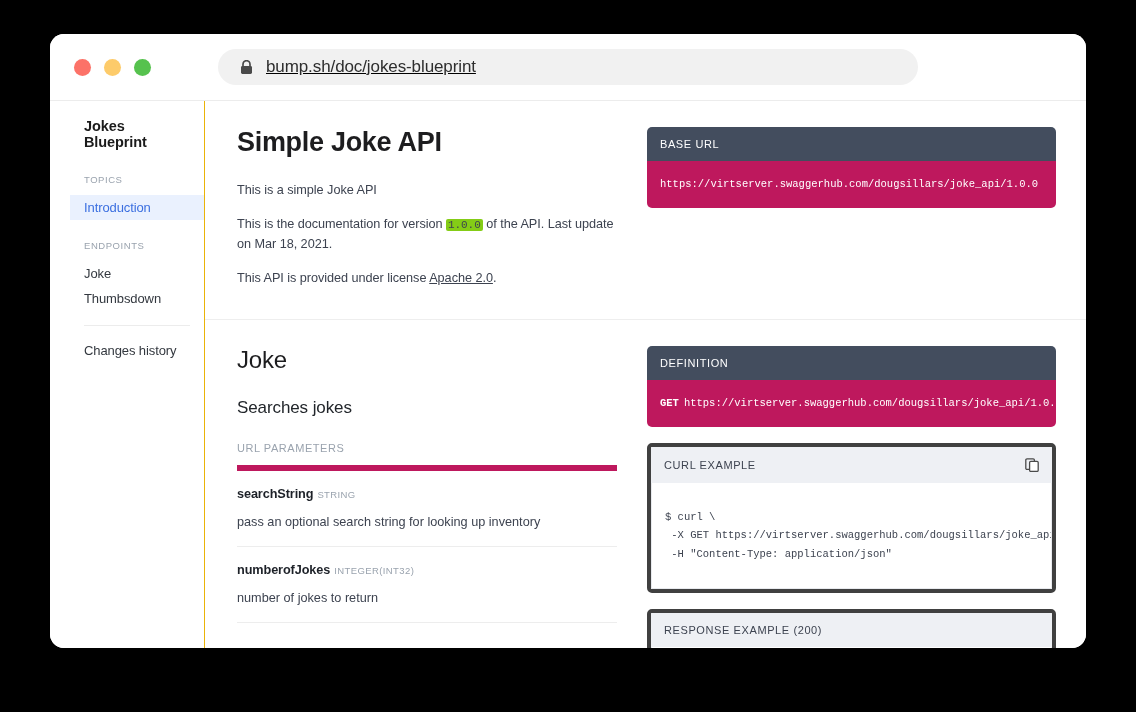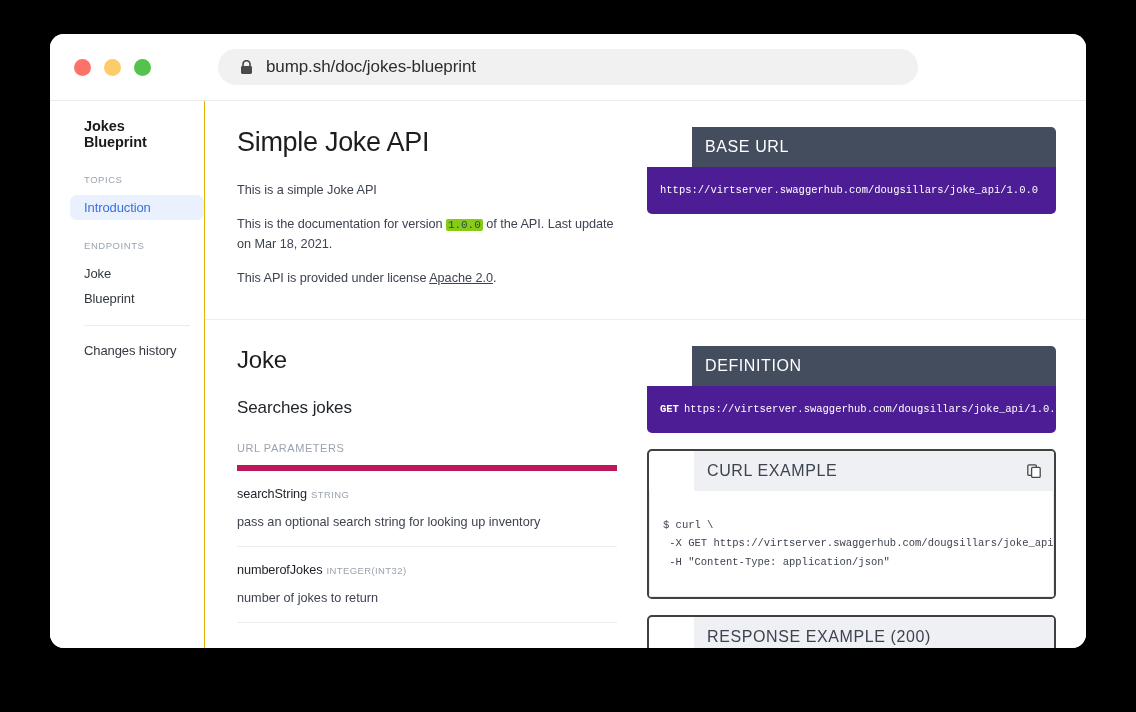--- a/index.html
+++ b/index.html
@@ -56,20 +56,21 @@
     position: absolute;
     left: 168px;
     right: 168px;
     height: 36px;
     background: #f1f1f1;
     border-radius: 18px;
     display: flex;
     align-items: center;
     padding: 0 22px;
     box-sizing: border-box;
+    text-decoration: underline;
   }
   .lock-icon {
     width: 13px;
     height: 15px;
     margin-right: 13px;
     flex: 0 0 auto;
     display: flex;
     align-items: center;
   }
   .url-text {
@@ -115,21 +116,20 @@
   .nav-item {
     font-size: 13px;
     color: #33383f;
     padding: 5px 14px;
     letter-spacing: -0.1px;
     cursor: pointer;
   }
   .nav-item.active {
     background: #eaf1fe;
     color: #3b6fe0;
-    border-radius: 7px;
   }
   .nav-spacer { height: 20px; }
   .nav-divider {
     height: 1px;
     background: #ececec;
     margin: 14px 14px 12px 14px;
   }
 
   
   .main {
@@ -152,21 +152,21 @@
     padding-right: 30px;
     box-sizing: border-box;
   }
   .col-right {
     flex: 1 1 auto;
     min-width: 0;
   }
 
   h1.api-title {
     font-size: 27px;
-    font-weight: 400;
+    font-weight: 700;
     color: #1d1d1f;
     margin: 0 0 22px 0;
     letter-spacing: -0.3px;
   }
   h2.endpoint-title {
     font-size: 24px;
     font-weight: 400;
     color: #1d1d1f;
     margin: 0 0 24px 0;
     letter-spacing: -0.2px;
@@ -209,21 +209,21 @@
     padding-bottom: 11px;
     border-bottom: 6px solid #be185d;
   }
   .param {
     padding: 13px 0 14px 0;
     border-bottom: 1px solid #ededed;
   }
   .param-name {
     font-size: 12.7px;
     color: #1d2128;
-    font-weight: 400;
+    font-weight: 700;
     letter-spacing: -0.1px;
   }
   .param-type {
     font-size: 9.5px;
     color: #9aa3ae;
     letter-spacing: 0.4px;
     margin-left: 4px;
     text-transform: uppercase;
   }
   .param-desc {
@@ -233,47 +233,46 @@
     line-height: 1.5;
   }
 
   
   .panel {
     border-radius: 5px;
     overflow: hidden;
     margin-bottom: 16px;
   }
   .panel-head {
-    font-size: 16px;
+    font-size: 11px;
     letter-spacing: 0.6px;
     text-transform: uppercase;
     padding: 11px 13px;
     display: flex;
     align-items: center;
     justify-content: space-between;
-    margin-left: 45px;
   }
   .panel-head.dark {
     background: #434d5e;
     color: #ffffff;
   }
   .panel-head.light {
     background: #eef0f4;
     color: #3d4350;
   }
   .panel-body {
     font-family: "Liberation Mono", monospace;
     font-size: 10.5px;
     line-height: 1.75;
     padding: 12px 13px;
     white-space: pre;
     overflow: hidden;
   }
   .panel-body.blue {
-    background: #4c1d95;
+    background: #be185d;
     color: #ffffff;
     padding: 14px 12px 15px 13px;
     font-family: Liberation Mono, monospace;
   }
   .panel-body.white {
     background: #ffffff;
     color: #3d4350;
     border: 1px solid #e8eaee;
     border-top: none;
     padding: 25px 13px;
@@ -284,21 +283,21 @@
   }
   .copy-icon {
     width: 14px;
     height: 14px;
     cursor: pointer;
     display: flex;
     align-items: center;
     justify-content: center;
   }
   .panel.bordered {
-    border: 2px solid #404040;
+    border: 4px solid #404040;
     border-radius: 5px;
   }
   .panel.bordered .panel-head.light {
     background: #eef0f4;
   }
 </style>
 </head>
 <body>
 
 <div class="window">
@@ -325,21 +324,21 @@
     <div class="sidebar">
       <div class="brand">Jokes Blueprint</div>
 
       <div class="nav-group-label">Topics</div>
       <div class="nav-item active">Introduction</div>
 
       <div class="nav-spacer"></div>
 
       <div class="nav-group-label">Endpoints</div>
       <div class="nav-item">Joke</div>
-      <div class="nav-item">Blueprint</div>
+      <div class="nav-item">Thumbsdown</div>
 
       <div class="nav-divider"></div>
       <div class="nav-item">Changes history</div>
     </div>
 
     <div class="main">
 
       <div class="section">
         <div class="col-left">
           <h1 class="api-title">Simple Joke API</h1>

